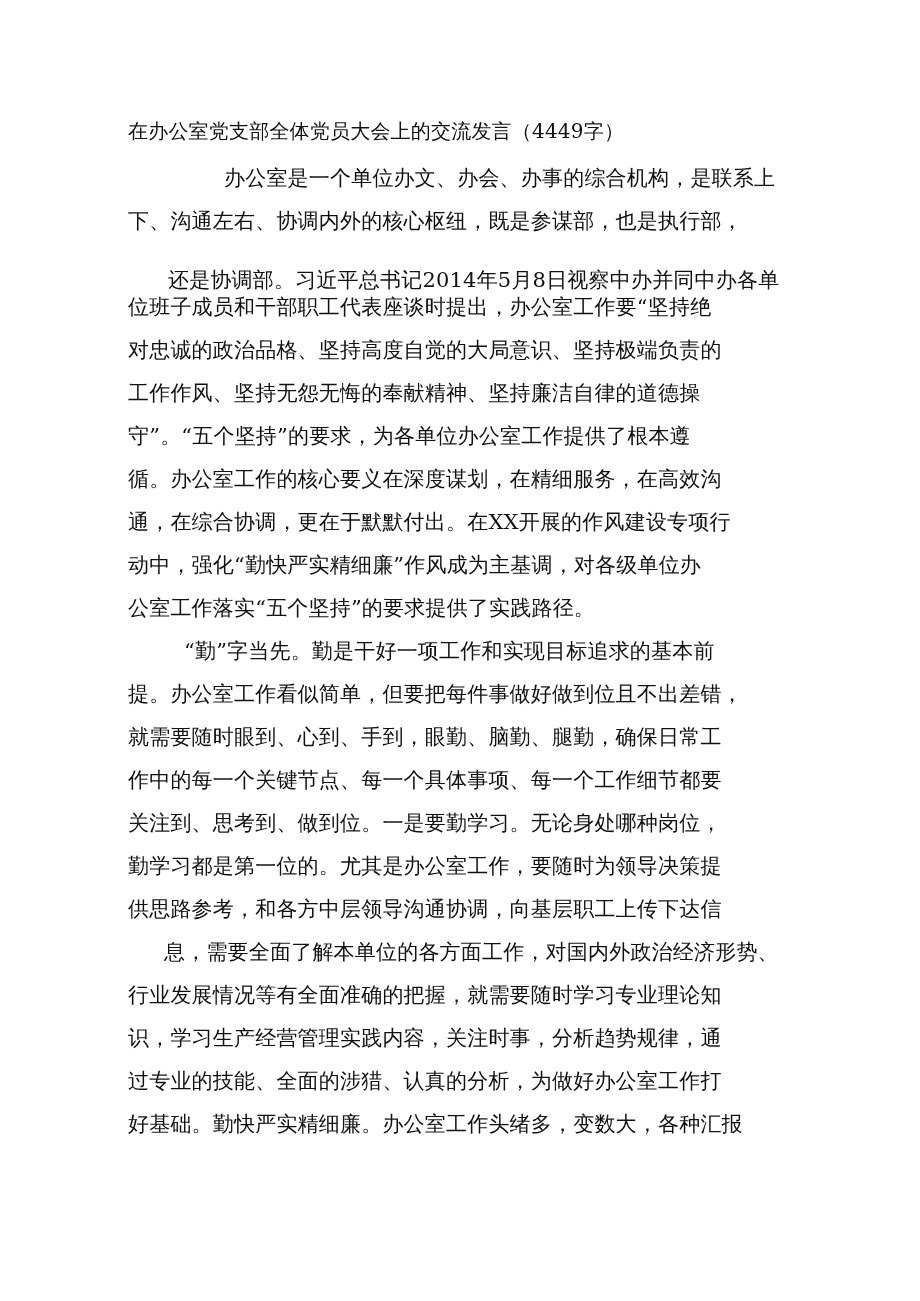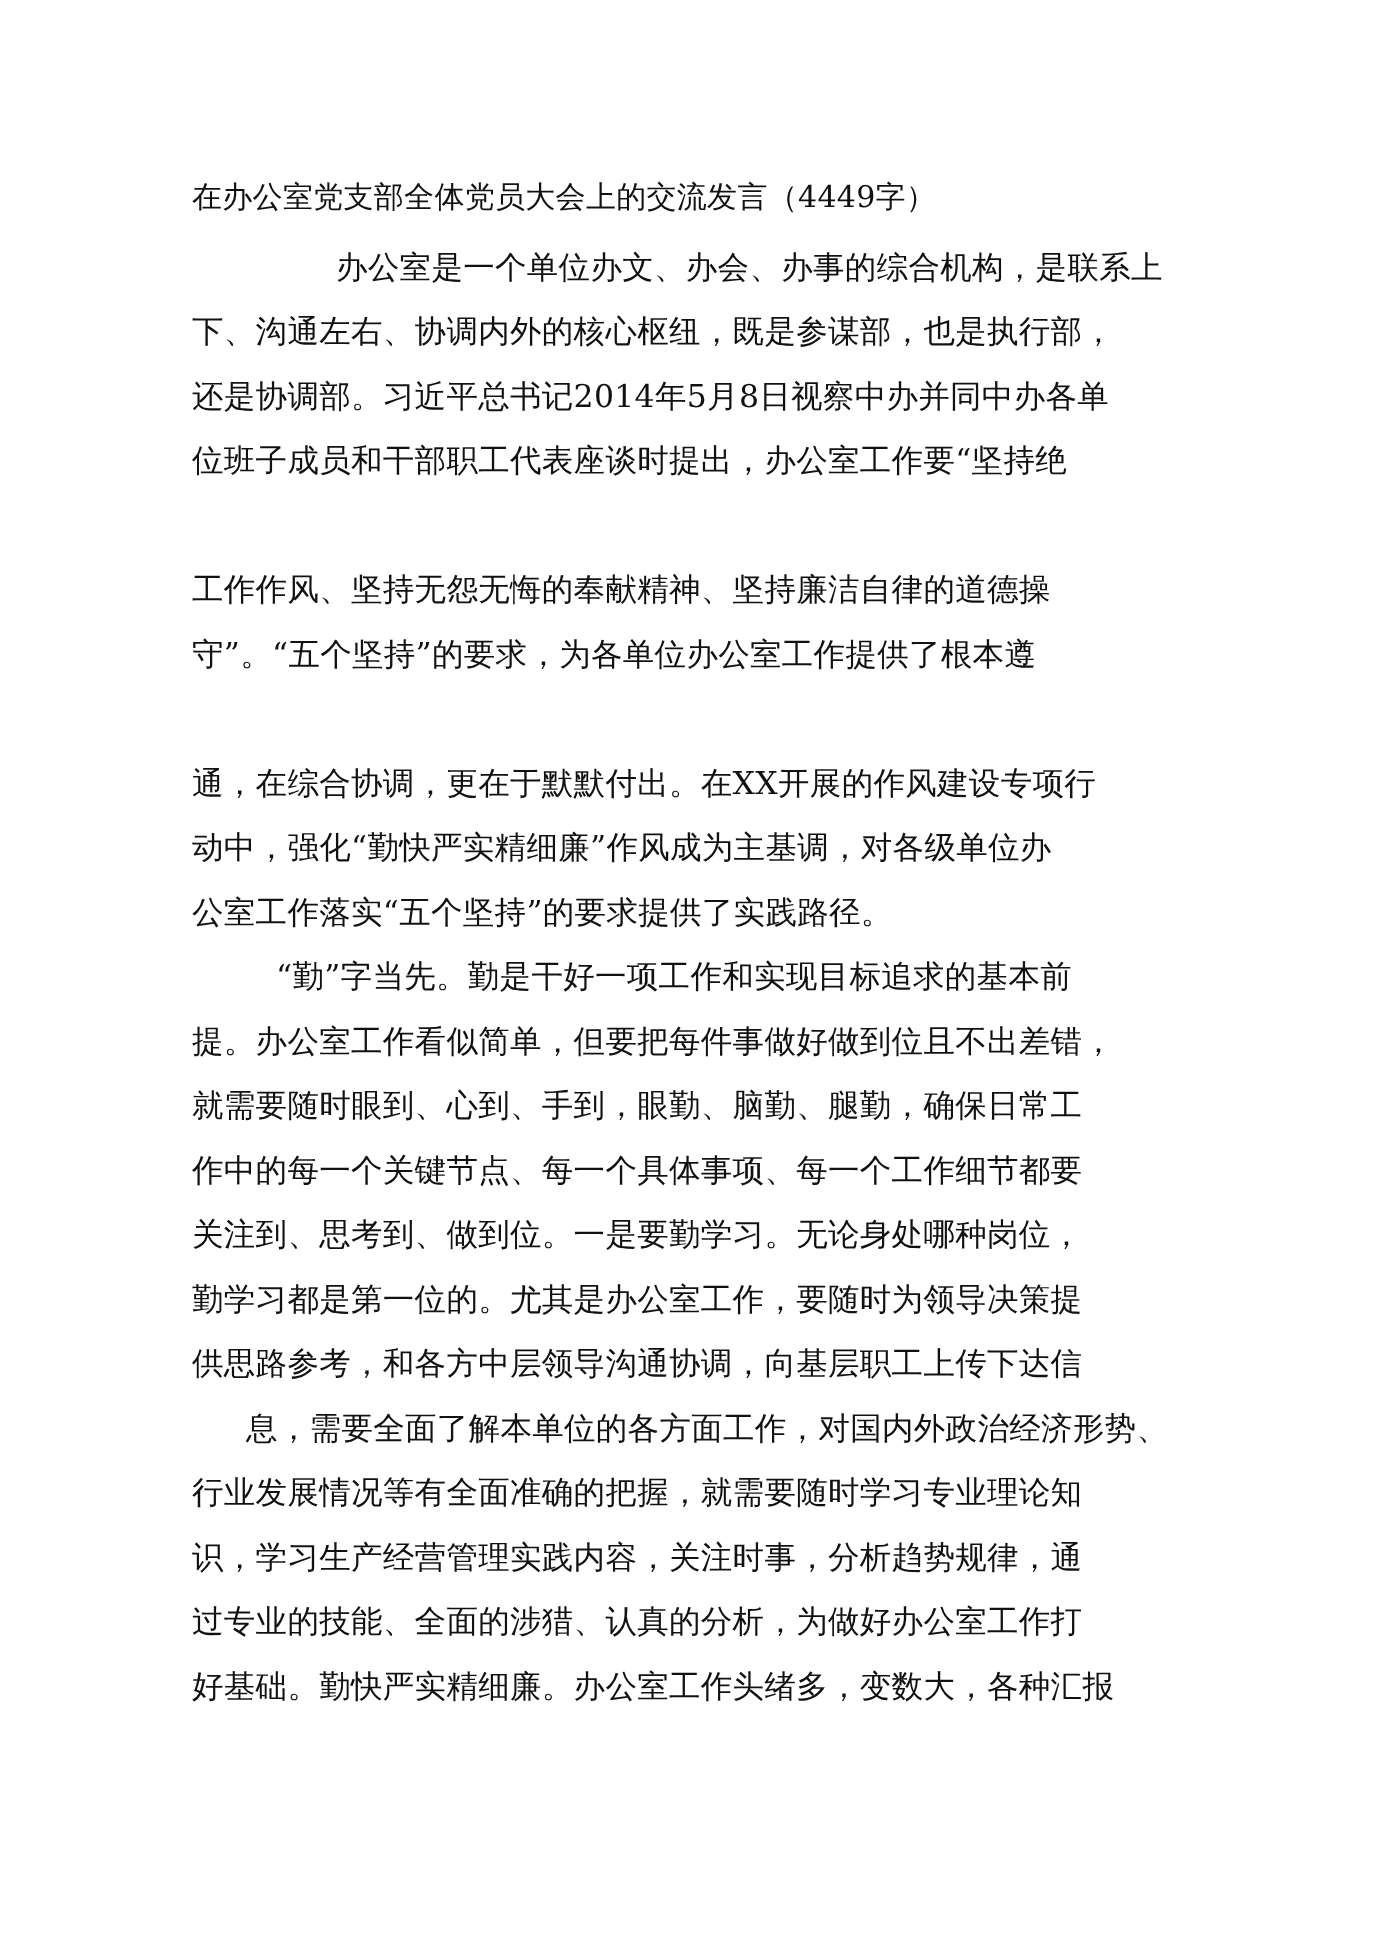--- a/index.html
+++ b/index.html
@@ -19,24 +19,26 @@
   .indent { left: 184px; }
 </style>
 </head>
 <body>
 
 <div class="page">
   <div class="line title" style="top:116px;">在办公室党支部全体党员大会上的交流发言（4449字）</div>
 
   <div class="line indent" style="top:163px;margin-left:40px;">办公室是一个单位办文、办会、办事的综合机构，是联系上</div>
   <div class="line" style="top:206px;">下、沟通左右、协调内外的核心枢纽，既是参谋部，也是执行部，</div>
-  <div class="line" style="top:249px;">还是协调部。习近平总书记2014年5月8日视察中办并同中办各单</div>
+  <div class="line" style="top:265px;margin-left:40px;">还是协调部。习近平总书记2014年5月8日视察中办并同中办各单</div>
   <div class="line" style="top:292px;">位班子成员和干部职工代表座谈时提出，办公室工作要“坚持绝</div>
+  <div class="line" style="top:335px;">对忠诚的政治品格、坚持高度自觉的大局意识、坚持极端负责的</div>
   <div class="line" style="top:378px;">工作作风、坚持无怨无悔的奉献精神、坚持廉洁自律的道德操</div>
   <div class="line" style="top:421px;">守”。“五个坚持”的要求，为各单位办公室工作提供了根本遵</div>
+  <div class="line" style="top:464px;">循。办公室工作的核心要义在深度谋划，在精细服务，在高效沟</div>
   <div class="line" style="top:507px;">通，在综合协调，更在于默默付出。在XX开展的作风建设专项行</div>
   <div class="line" style="top:550px;">动中，强化“勤快严实精细廉”作风成为主基调，对各级单位办</div>
   <div class="line" style="top:593px;">公室工作落实“五个坚持”的要求提供了实践路径。</div>
 
   <div class="line indent" style="top:636px;">“勤”字当先。勤是干好一项工作和实现目标追求的基本前</div>
   <div class="line" style="top:679px;">提。办公室工作看似简单，但要把每件事做好做到位且不出差错，</div>
   <div class="line" style="top:722px;">就需要随时眼到、心到、手到，眼勤、脑勤、腿勤，确保日常工</div>
   <div class="line" style="top:765px;">作中的每一个关键节点、每一个具体事项、每一个工作细节都要</div>
   <div class="line" style="top:808px;">关注到、思考到、做到位。一是要勤学习。无论身处哪种岗位，</div>
   <div class="line" style="top:851px;">勤学习都是第一位的。尤其是办公室工作，要随时为领导决策提</div>

